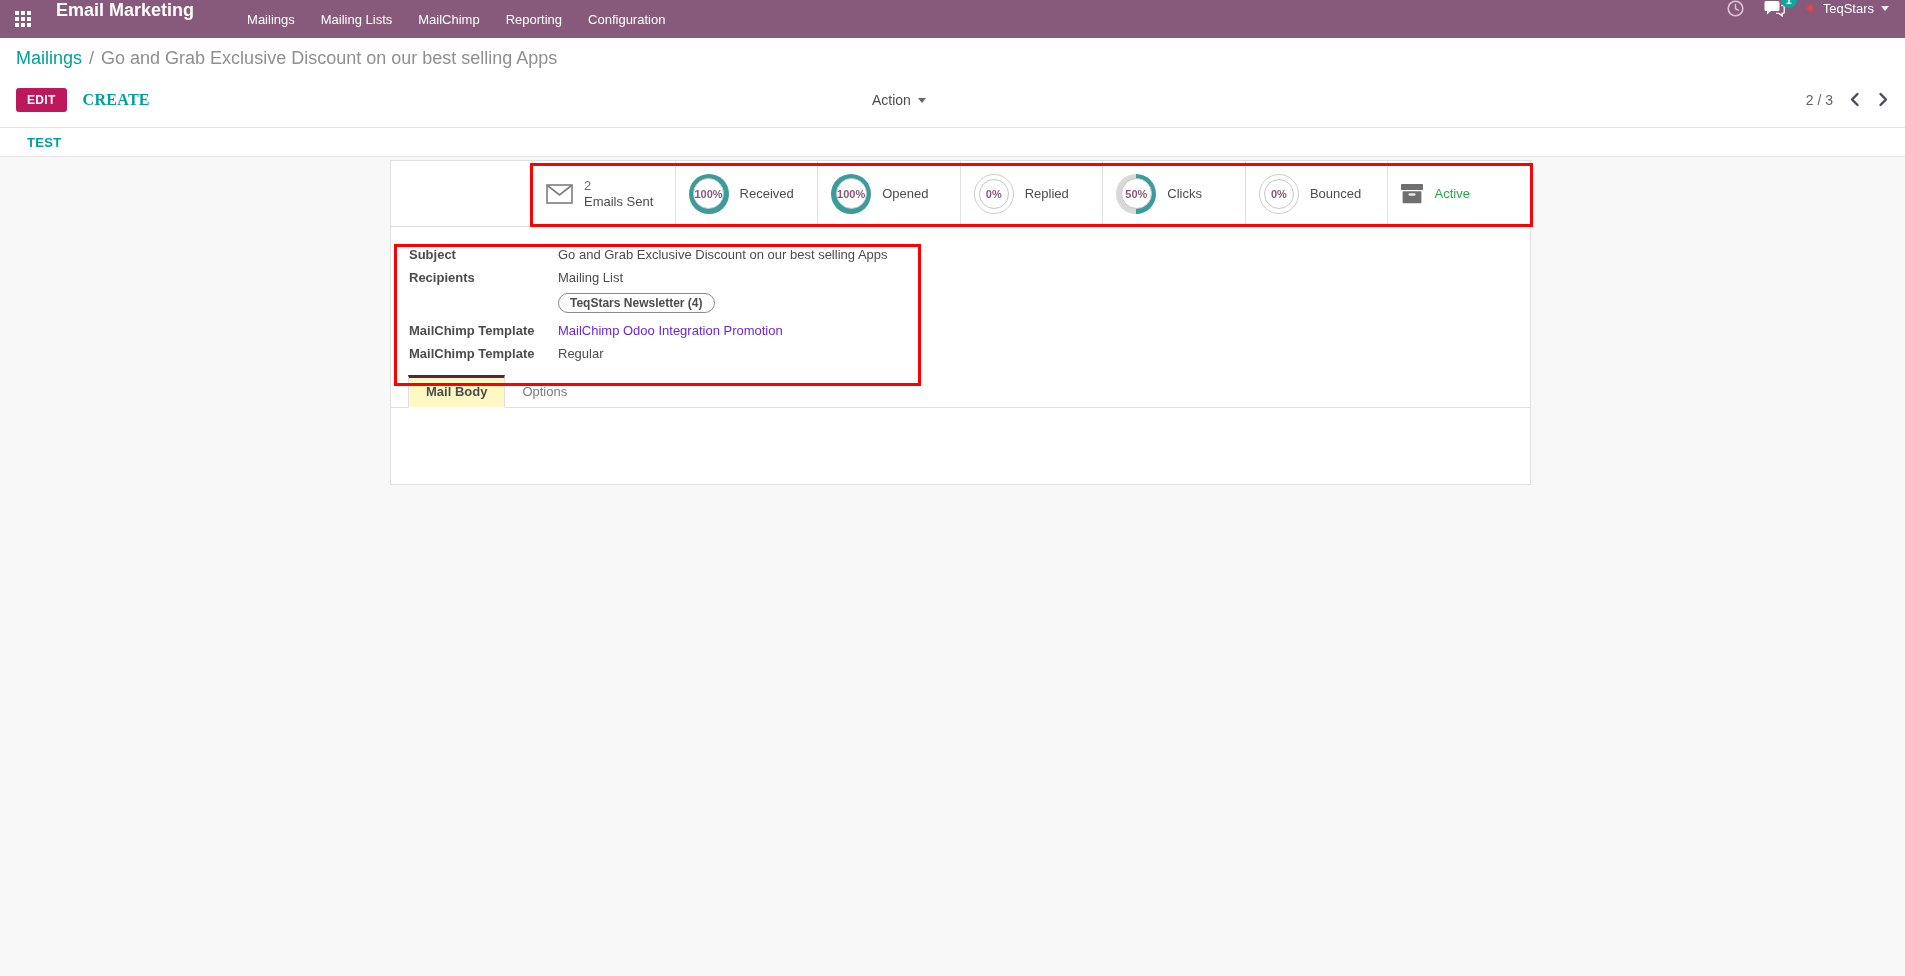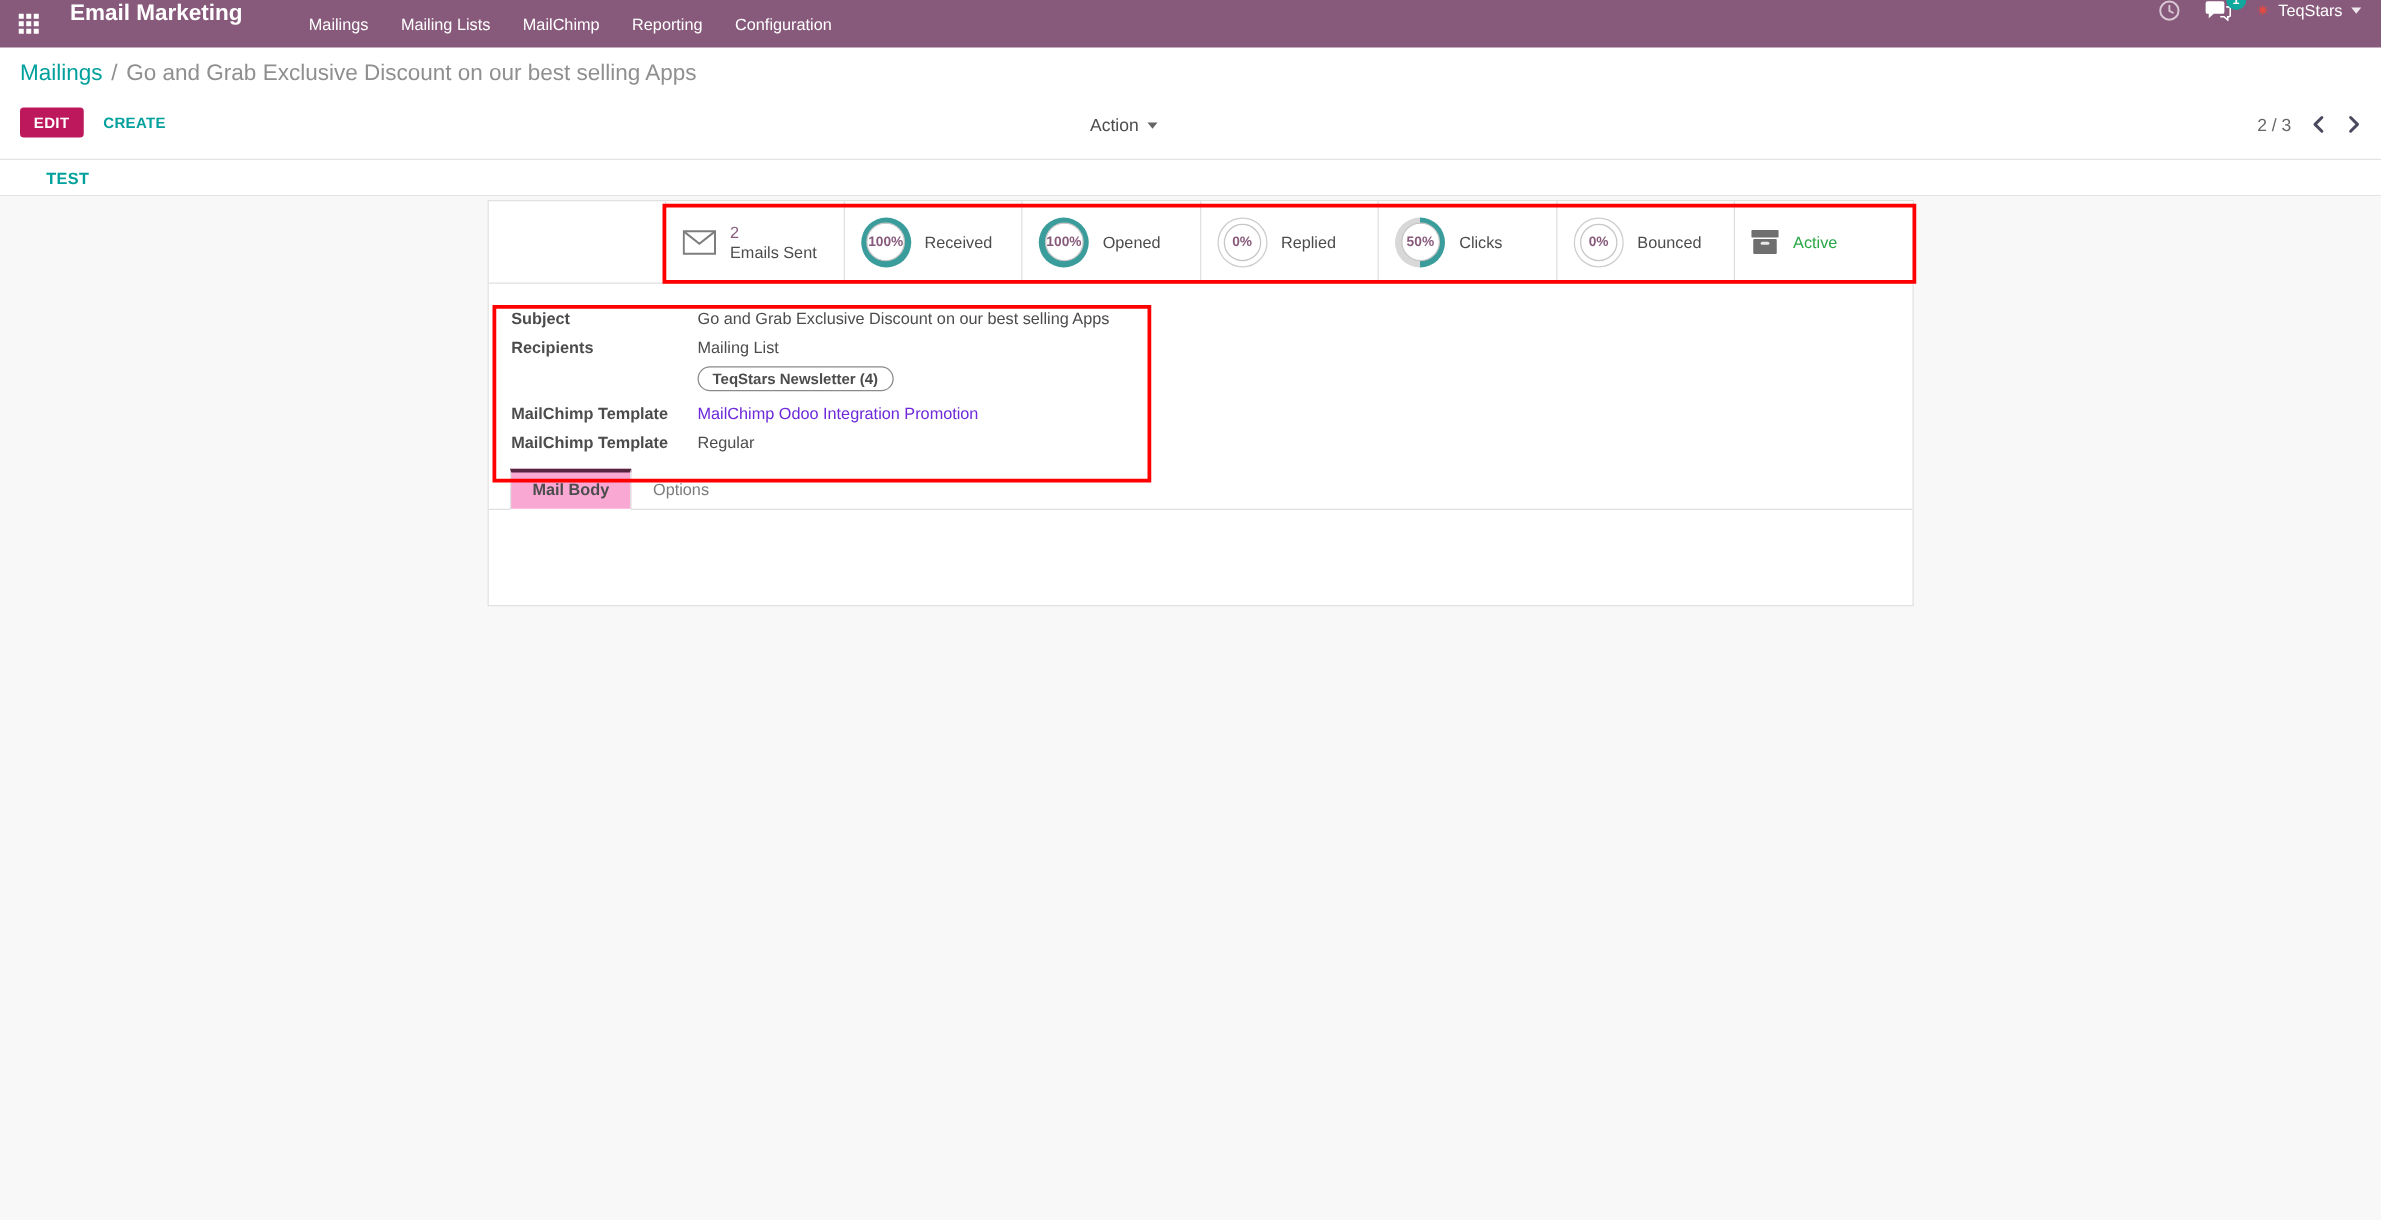--- a/index.html
+++ b/index.html
@@ -22,30 +22,30 @@
   .caret { width:0; height:0; border-left:4px solid transparent; border-right:4px solid transparent; border-top:5px solid #f0e7ee; }
 
   
   .breadcrumb-row { height:36px; display:flex; align-items:center; padding:0 16px; font-size:18px; margin-top:2px; }
   .bc-link { color:#00A09D; cursor:pointer; text-decoration:none; }
   .bc-sep { color:#8f8f8f; margin:0 7px; }
   .bc-current { color:#8f8f8f; }
   .btn-row { height:52px; border-bottom:1px solid #e4e4e4; position:relative; padding:10px 16px 0; }
   .btn-left { display:flex; align-items:center; gap:4px; }
   .btn-edit { background:#be185d; color:#fff; border:none; font-size:12px; font-weight:bold; padding:5px 11px; border-radius:3px; cursor:pointer; font-family:inherit; letter-spacing:.3px; }
-  .btn-create { background:none; border:none; color:#00A09D; font-size:12px; font-weight:bold; padding:5px 12px; cursor:pointer; font-family:Liberation Sans, sans-serif; letter-spacing:.3px; }
+  .btn-create { background:none; border:none; color:#00A09D; font-size:16px; font-weight:bold; padding:5px 12px; cursor:pointer; font-family:Liberation Serif, serif; letter-spacing:.3px; }
   .action-dd { position:absolute; left:872px; top:16px; display:flex; align-items:center; gap:7px; cursor:pointer; font-size:14px; color:#4c4c4c; }
   .caret-dark { width:0; height:0; border-left:4px solid transparent; border-right:4px solid transparent; border-top:5px solid #666; }
   .pager { position:absolute; right:14px; top:14px; display:flex; align-items:center; gap:14px; }
   .pager-count { font-size:14px; color:#666; }
   .pager-btn { background:none; border:none; cursor:pointer; padding:2px; display:flex; }
 
   
   .status-row { height:29px; border-bottom:1px solid #e4e4e4; display:flex; align-items:stretch; justify-content:space-between; }
-  .btn-test { background:none; border:none; color:#00A09D; font-weight:bold; font-size:13px; margin-left:37px; cursor:pointer; font-family:inherit; letter-spacing:.3px; align-self:center; }
+  .btn-test { background:none; border:none; color:#00A09D; font-weight:bold; font-size:13px; margin-left:27px; cursor:pointer; font-family:inherit; letter-spacing:.3px; align-self:center; }
   .statusbar { display:flex; align-items:stretch; overflow:hidden; }
   .status-step { display:flex; align-items:center; padding:0 15px; font-size:12px; font-weight:500; color:#b3b3b3; letter-spacing:.4px; cursor:pointer; white-space:nowrap; }
   .step-arrow { width:19px; height:19px; border-top:1px solid #d6d6d6; border-right:1px solid #d6d6d6; transform:rotate(45deg); align-self:center; margin:0 -9px; flex-shrink:0; }
   .status-step.active { background:#e2e2e2; color:#6d3553; font-weight:bold; clip-path:polygon(0 0, 10px 50%, 0 100%, 100% 100%, 100% 0); padding:0 16px 0 22px; margin-left:-9px; }
 
   
   .content { position:relative; height:819px; background:#f8f8f8; }
   .sheet { position:absolute; left:390px; top:3px; width:1141px; height:325px; background:#fff; border:1px solid #e0e0e0; }
   .button-box { display:flex; align-items:stretch; height:66px; border-bottom:1px solid #e0e0e0; }
   .bb-spacer { width:141px; }
@@ -62,21 +62,21 @@
   .form-fields { padding:20px 0 0 18px; }
   .field-row { display:flex; margin-bottom:8px; font-size:13px; align-items:center; }
   .field-label { width:149px; flex-shrink:0; font-weight:bold; color:#4c4c4c; }
   .field-value { color:#4c4c4c; }
   .field-link { color:#6d28d9; cursor:pointer; }
   .tag-row { margin:3px 0 10px; }
   .tag-pill { display:inline-block; border:1px solid #8a8a8a; border-radius:14px; padding:2px 11px; font-size:12px; font-weight:bold; color:#4c4c4c; background:#fff; }
 
   .tab-strip { display:flex; align-items:flex-end; padding-left:17px; border-bottom:1px solid #e0e0e0; margin-top:14px; height:33px; }
   .tab { font-size:13px; padding:8px 17px; cursor:pointer; }
-  .tab.active { background:#f9a8d4; color:#4c4c4c; font-weight:bold; border:1px solid #e0e0e0; border-bottom:1px solid #fff; border-top:3px solid #56243f; margin-bottom:-1px; padding-top:6px; }
+  .tab.active { background:#fef9c3; color:#4c4c4c; font-weight:bold; border:1px solid #e0e0e0; border-bottom:1px solid #fff; border-top:3px solid #56243f; margin-bottom:-1px; padding-top:6px; }
   .tab.inactive { color:#7c7c7c; }
 
   .annotation { position:absolute; border:3px solid #fe0000; pointer-events:none; z-index:10; }
   .annotation-stats { left:530px; top:6px; width:1003px; height:64px; }
   .annotation-fields { left:394px; top:87px; width:527px; height:142px; }
 </style>
 </head>
 <body>
 
 <div class="navbar">

